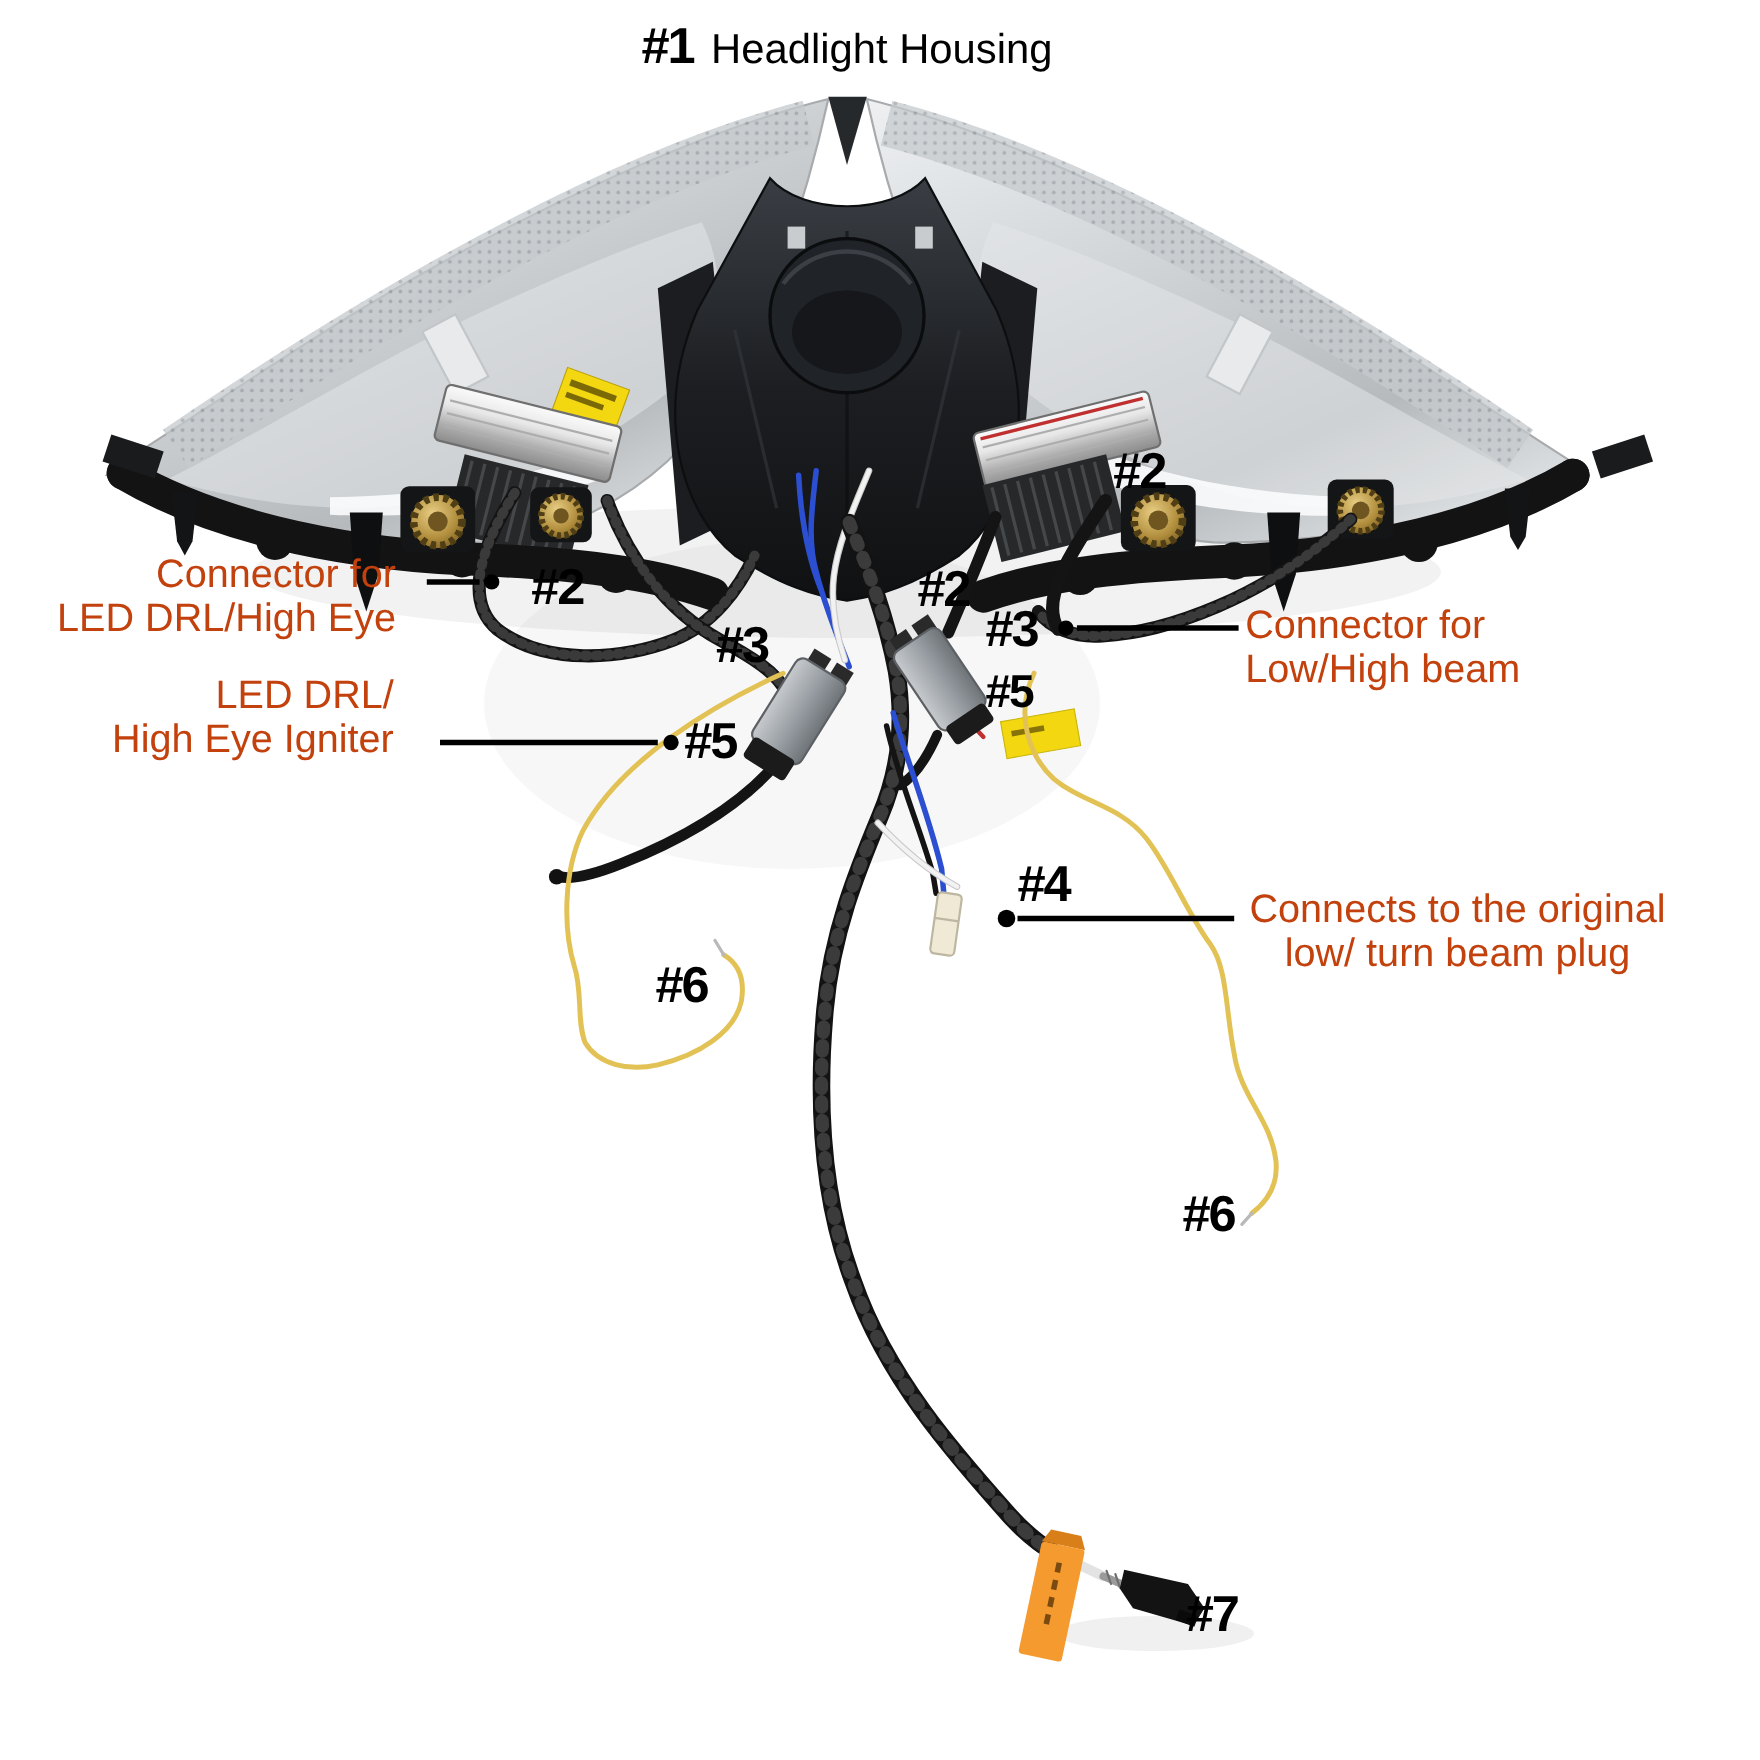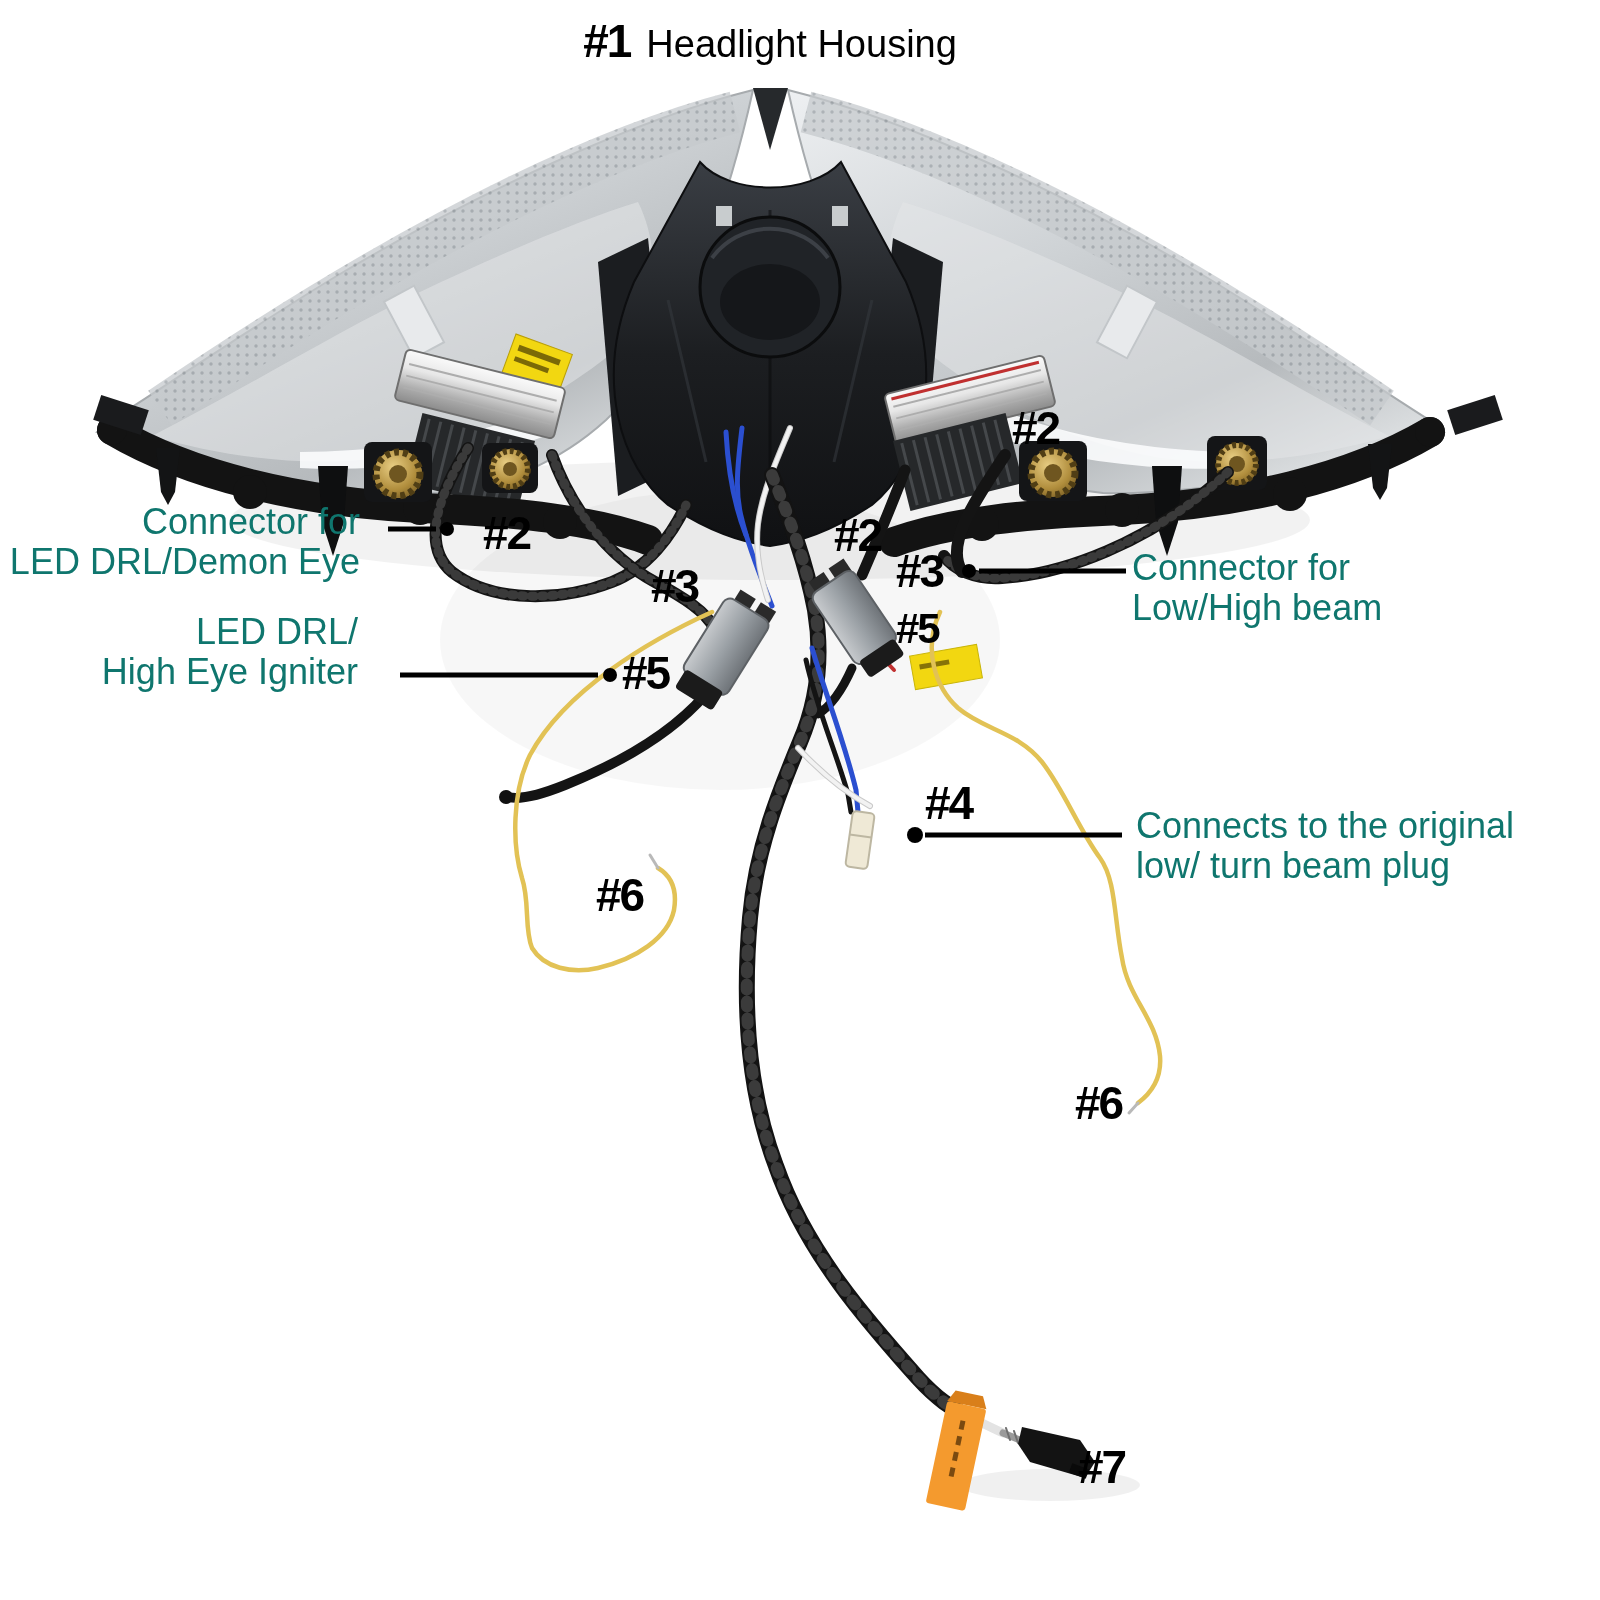--- a/index.html
+++ b/index.html
@@ -1,21 +1,21 @@
 <!DOCTYPE html>
 <html><head>
 <meta charset="utf-8">
 <style>
   html,body{margin:0;padding:0;background:#ffffff;}
   #stage{position:relative;width:1568px;height:1600px;background:#ffffff;overflow:hidden;
          font-family:"Liberation Sans","DejaVu Sans",sans-serif;color:#000;}
   #photo{position:absolute;left:0;top:0;}
-  .lbl{position:absolute;font-size:36px;line-height:40px;color:#0f766e;white-space:nowrap;}
+  .lbl{position:absolute;font-size:36px;line-height:40px;color:#c2410c;white-space:nowrap;}
   .lbl.right{text-align:right;}
-  .lbl.center{transform:translateX(-50%);}
+  .lbl.center{text-align:center;transform:translateX(-50%);}
   .tagT{position:absolute;font-weight:bold;font-size:46px;letter-spacing:-2px;line-height:1;white-space:nowrap;}
   .titleRow{position:absolute;left:770px;top:14px;transform:translateX(-50%);white-space:nowrap;}
   .titleRow .num{font-weight:bold;font-size:46px;letter-spacing:-2px;vertical-align:baseline;}
   .titleRow .txt{font-size:38px;margin-left:16px;}
   .small{font-size:31px;line-height:34px;}
 </style>
 </head>
 <body>
 
 <div id="stage">
@@ -286,21 +286,21 @@
         <line x1="925" y1="835" x2="1122" y2="835"></line>
   </g>
 </svg>
 
 <div class="titleRow">
   <span class="num">#1</span><span class="txt">Headlight Housing</span>
 </div>
 
 <div class="lbl right" style="right:1208px;top:502px;">
   <div>Connector for</div>
-  <div>LED DRL/Demon Eye</div>
+  <div>LED DRL/High Eye</div>
 </div>
 
 <div class="lbl right" style="right:1210px;top:612px;">
   <div>LED DRL/</div>
   <div>High Eye Igniter</div>
 </div>
 
 <div class="lbl" style="left:1132px;top:548px;">
   <div>Connector for</div>
   <div>Low/High beam</div>

